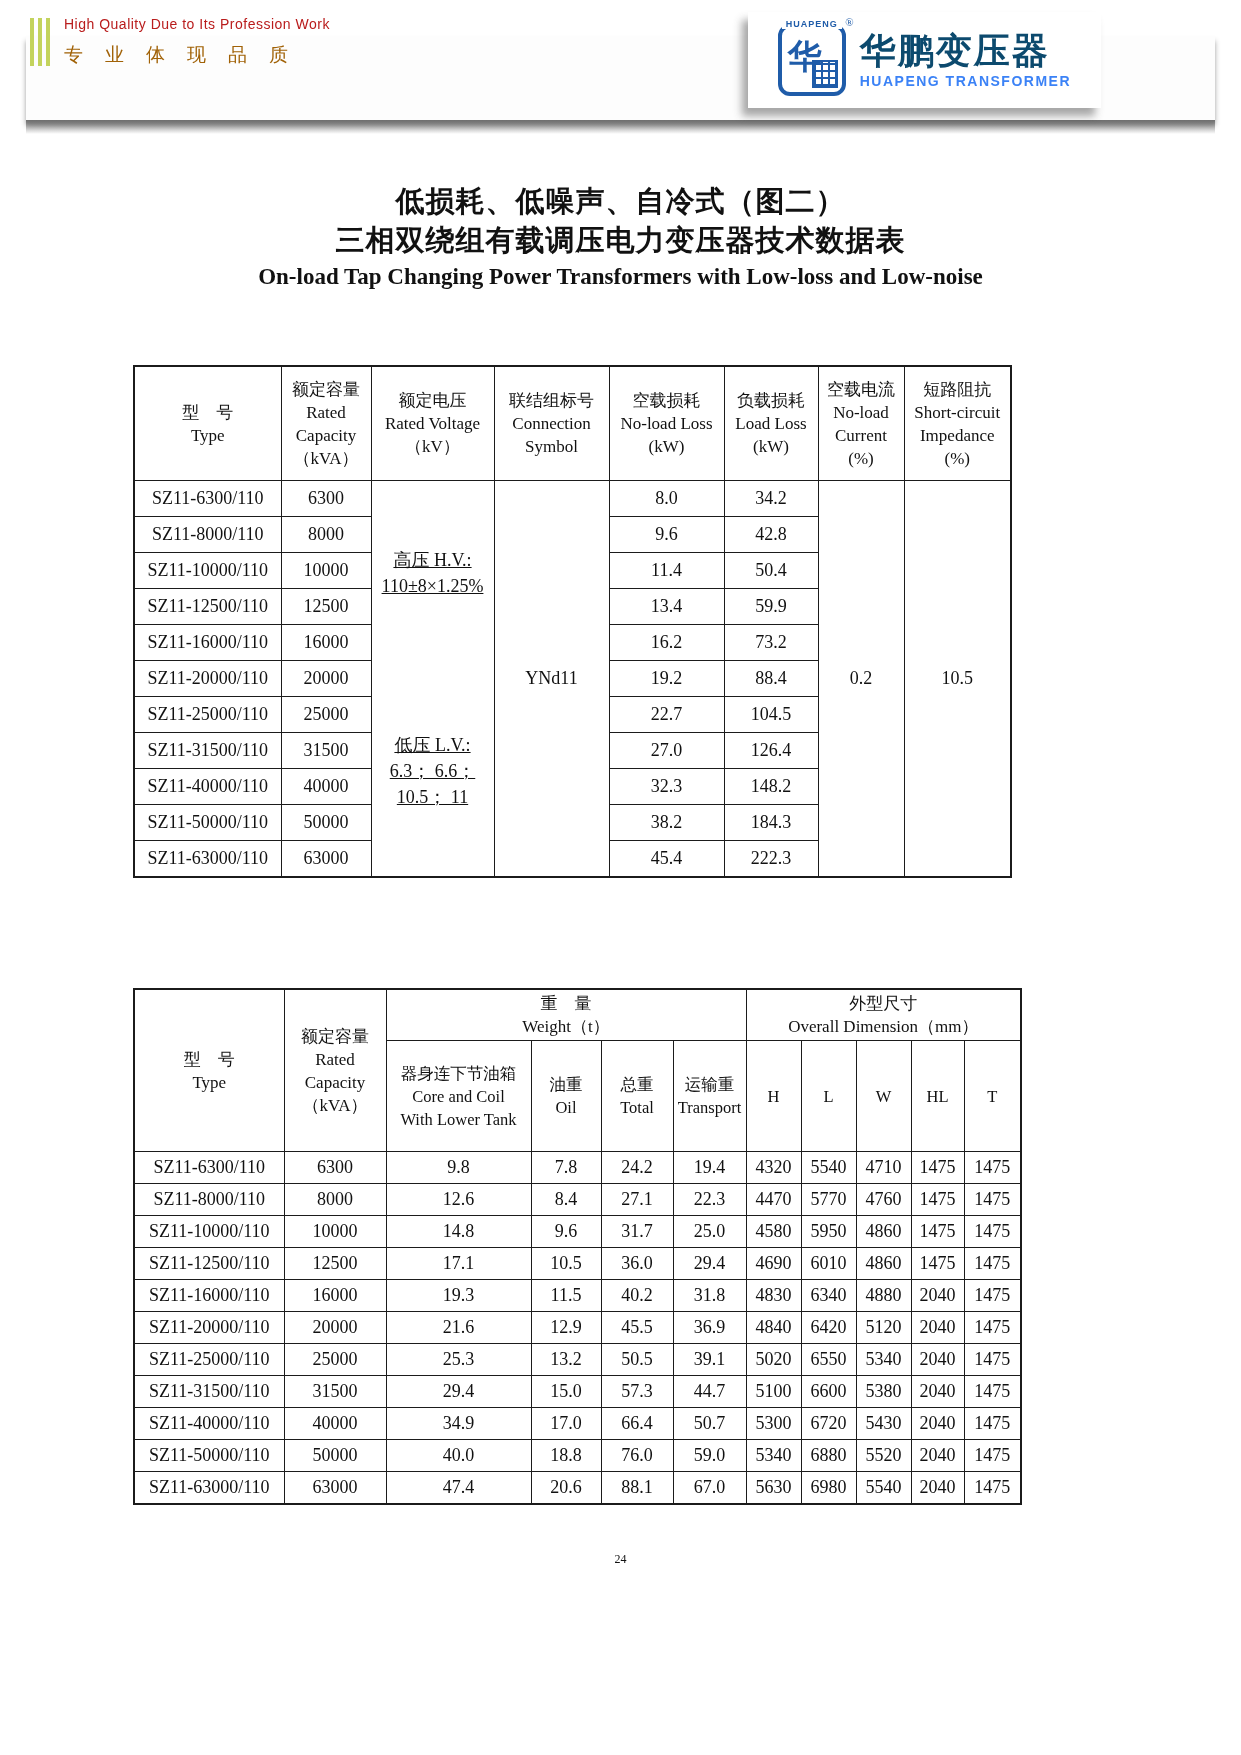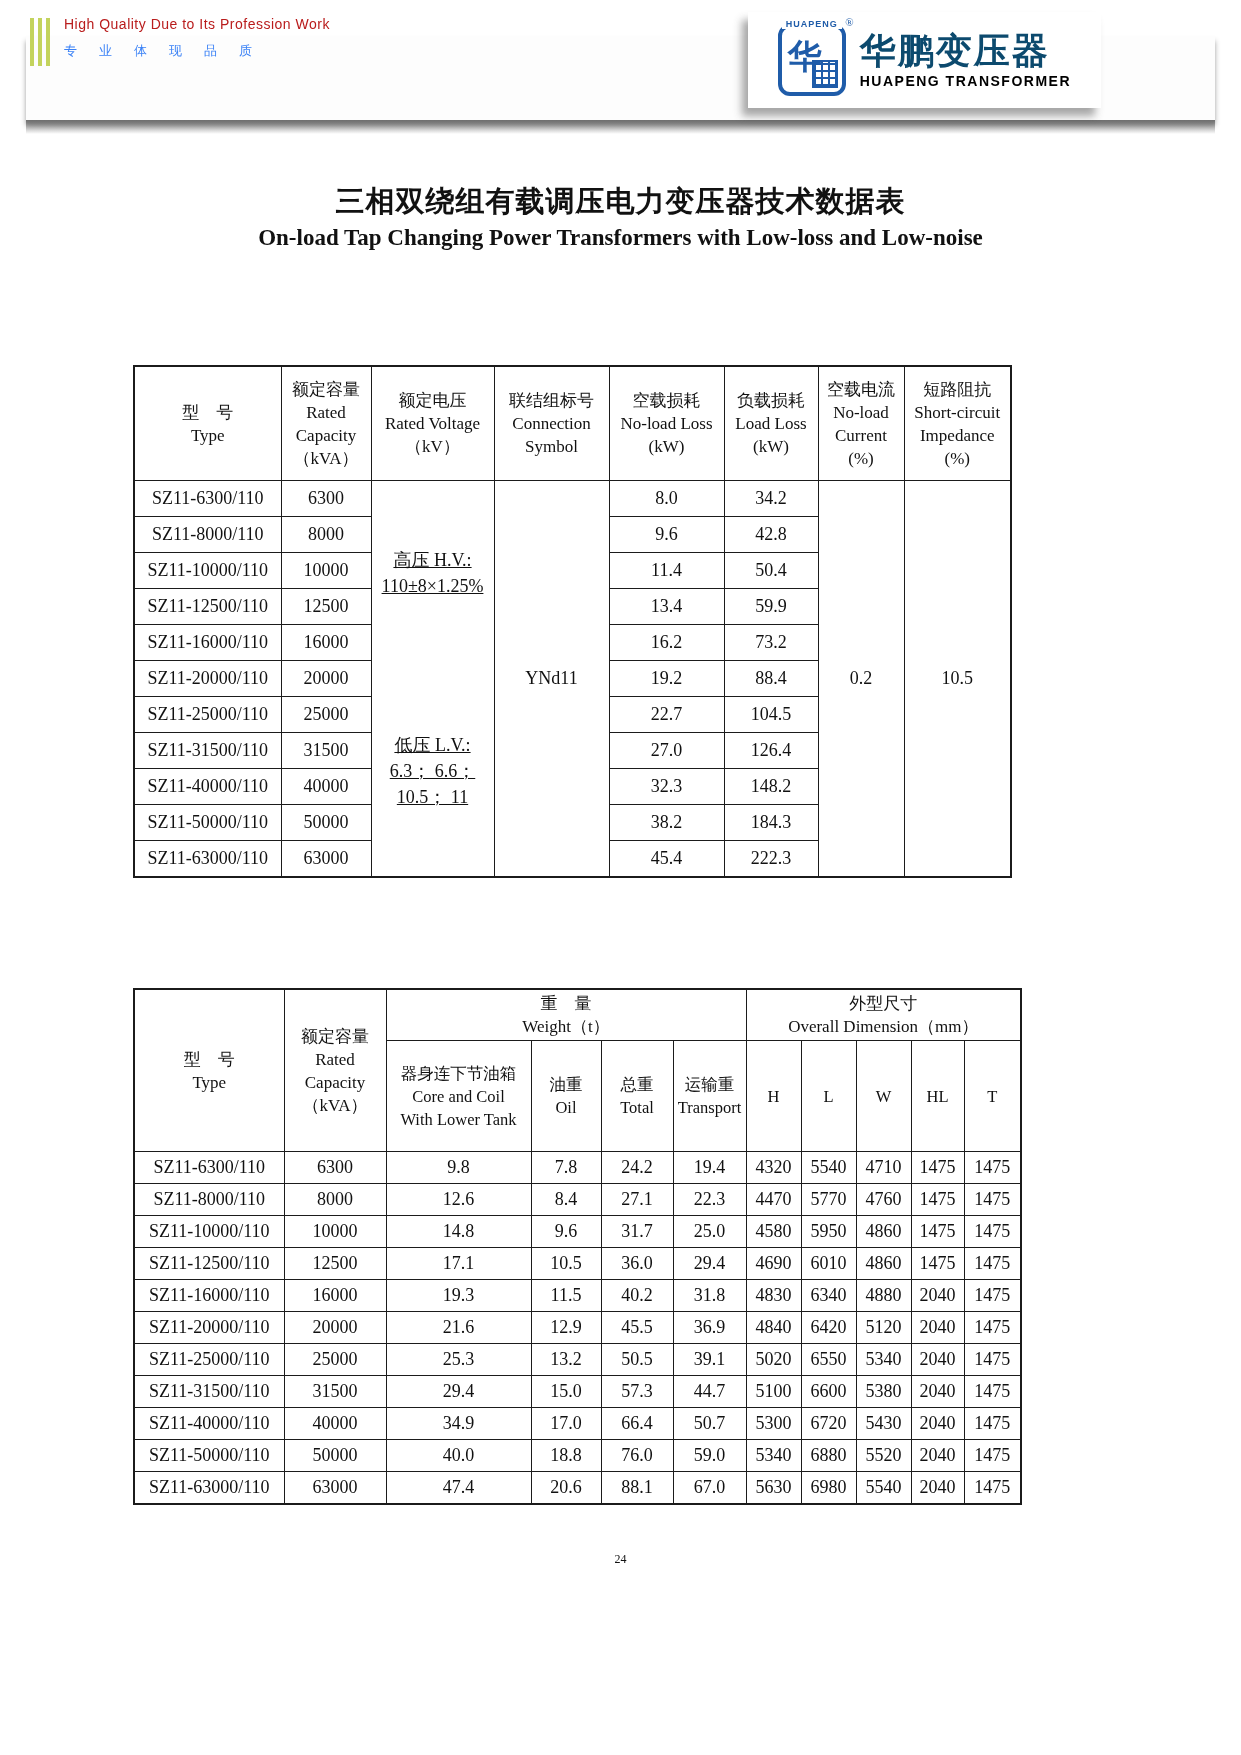--- a/index.html
+++ b/index.html
@@ -8,36 +8,36 @@
 
   
   .header-band{position:absolute;top:36px;left:26px;right:26px;height:84px;background:#fdfdfd;
                box-shadow:0 5px 5px rgba(40,40,40,.45);}
   .band-shadow{position:absolute;top:120px;left:26px;right:26px;height:14px;
                background:linear-gradient(#6f6f6f,rgba(120,120,120,0));}
   .tagline{position:absolute;left:30px;top:16px;display:flex;align-items:flex-start;}
   .green-bars{display:flex;gap:4px;margin-right:14px;margin-top:2px;}
   .green-bars i{display:block;width:4px;height:48px;background:#c3d35d;}
   .tagline-en{font-family:Liberation Sans, sans-serif;font-size:14px;color:#b91c1c;letter-spacing:.5px;}
-  .tagline-zh{font-family:"Liberation Sans","DejaVu Sans",sans-serif;font-size:13px;color:#3b82f6;
+  .tagline-zh{font-family:"Liberation Sans","DejaVu Sans",sans-serif;font-size:19px;color:#a16207;
               letter-spacing:22px;margin-top:10px;white-space:nowrap;}
   .shadow-block{position:absolute;left:761px;top:20px;width:52px;height:66px;background:#8e8e8e;filter:blur(1px);}
   .logo{position:absolute;right:140px;top:12px;height:96px;background:#ffffff;display:flex;align-items:center;
         gap:14px;padding:0 30px;box-shadow:-6px 8px 8px rgba(60,60,60,.45);}
   .logo-mark{position:relative;width:60px;height:64px;border:4px solid #1f5ca9;border-radius:12px;background:#fff;}
   .logo-arc{position:absolute;top:-9px;left:0;right:0;text-align:center;font-family:"Liberation Sans",sans-serif;
             font-size:9px;font-weight:bold;color:#1f5ca9;background:#fff;letter-spacing:1px;line-height:10px;}
   .logo-hua{position:absolute;left:6px;top:10px;font-size:34px;font-weight:bold;color:#1f5ca9;line-height:38px;}
   .logo-reg{position:absolute;right:-12px;top:-12px;font-size:11px;color:#1f5ca9;}
   .logo-grid{position:absolute;right:4px;bottom:4px;width:22px;height:24px;border:2px solid #1f5ca9;
              background:repeating-linear-gradient(0deg,#1f5ca9 0 2px,transparent 2px 7px),
                         repeating-linear-gradient(90deg,#1f5ca9 0 2px,transparent 2px 7px);}
   .logo-zh{font-family:"Liberation Sans","DejaVu Sans",sans-serif;font-size:36px;font-weight:bold;color:#0c4a6e;
            letter-spacing:2px;line-height:40px;}
-  .logo-en{font-family:"Liberation Sans","DejaVu Sans",sans-serif;font-size:14px;font-weight:bold;color:#000000;
+  .logo-en{font-family:"Liberation Sans","DejaVu Sans",sans-serif;font-size:14px;font-weight:bold;color:#3b82f6;
            letter-spacing:1.5px;margin-top:2px;}
 
   
   .titles{position:absolute;top:182px;left:0;right:0;text-align:center;}
   .title-zh{font-size:29px;font-weight:bold;line-height:39px;letter-spacing:1px;}
   .title-en{font-size:23px;font-weight:bold;line-height:33px;}
   .title-en.first{margin-top:6px;}
 
   
   table{position:absolute;border-collapse:collapse;table-layout:fixed;background:#fff;border:2px solid #1b1b1b;}
@@ -91,20 +91,21 @@
       <span class="logo-reg">®</span>
       <span class="logo-grid"></span>
     </span>
     <span>
       <div class="logo-zh">华鹏变压器</div>
       <div class="logo-en">HUAPENG TRANSFORMER</div>
     </span>
   </div>
 
   <div class="titles">
+    <div class="title-zh">低损耗、低噪声、自冷式（图二）</div>
     <div class="title-zh">三相双绕组有载调压电力变压器技术数据表</div>
     <div class="title-en">On-load Tap Changing Power Transformers with Low-loss and Low-noise</div>
   </div>
 
   <table class="t1">
     <colgroup>
       <col style="width:147px">
         <col style="width:90px">
         <col style="width:123px">
         <col style="width:115px">

